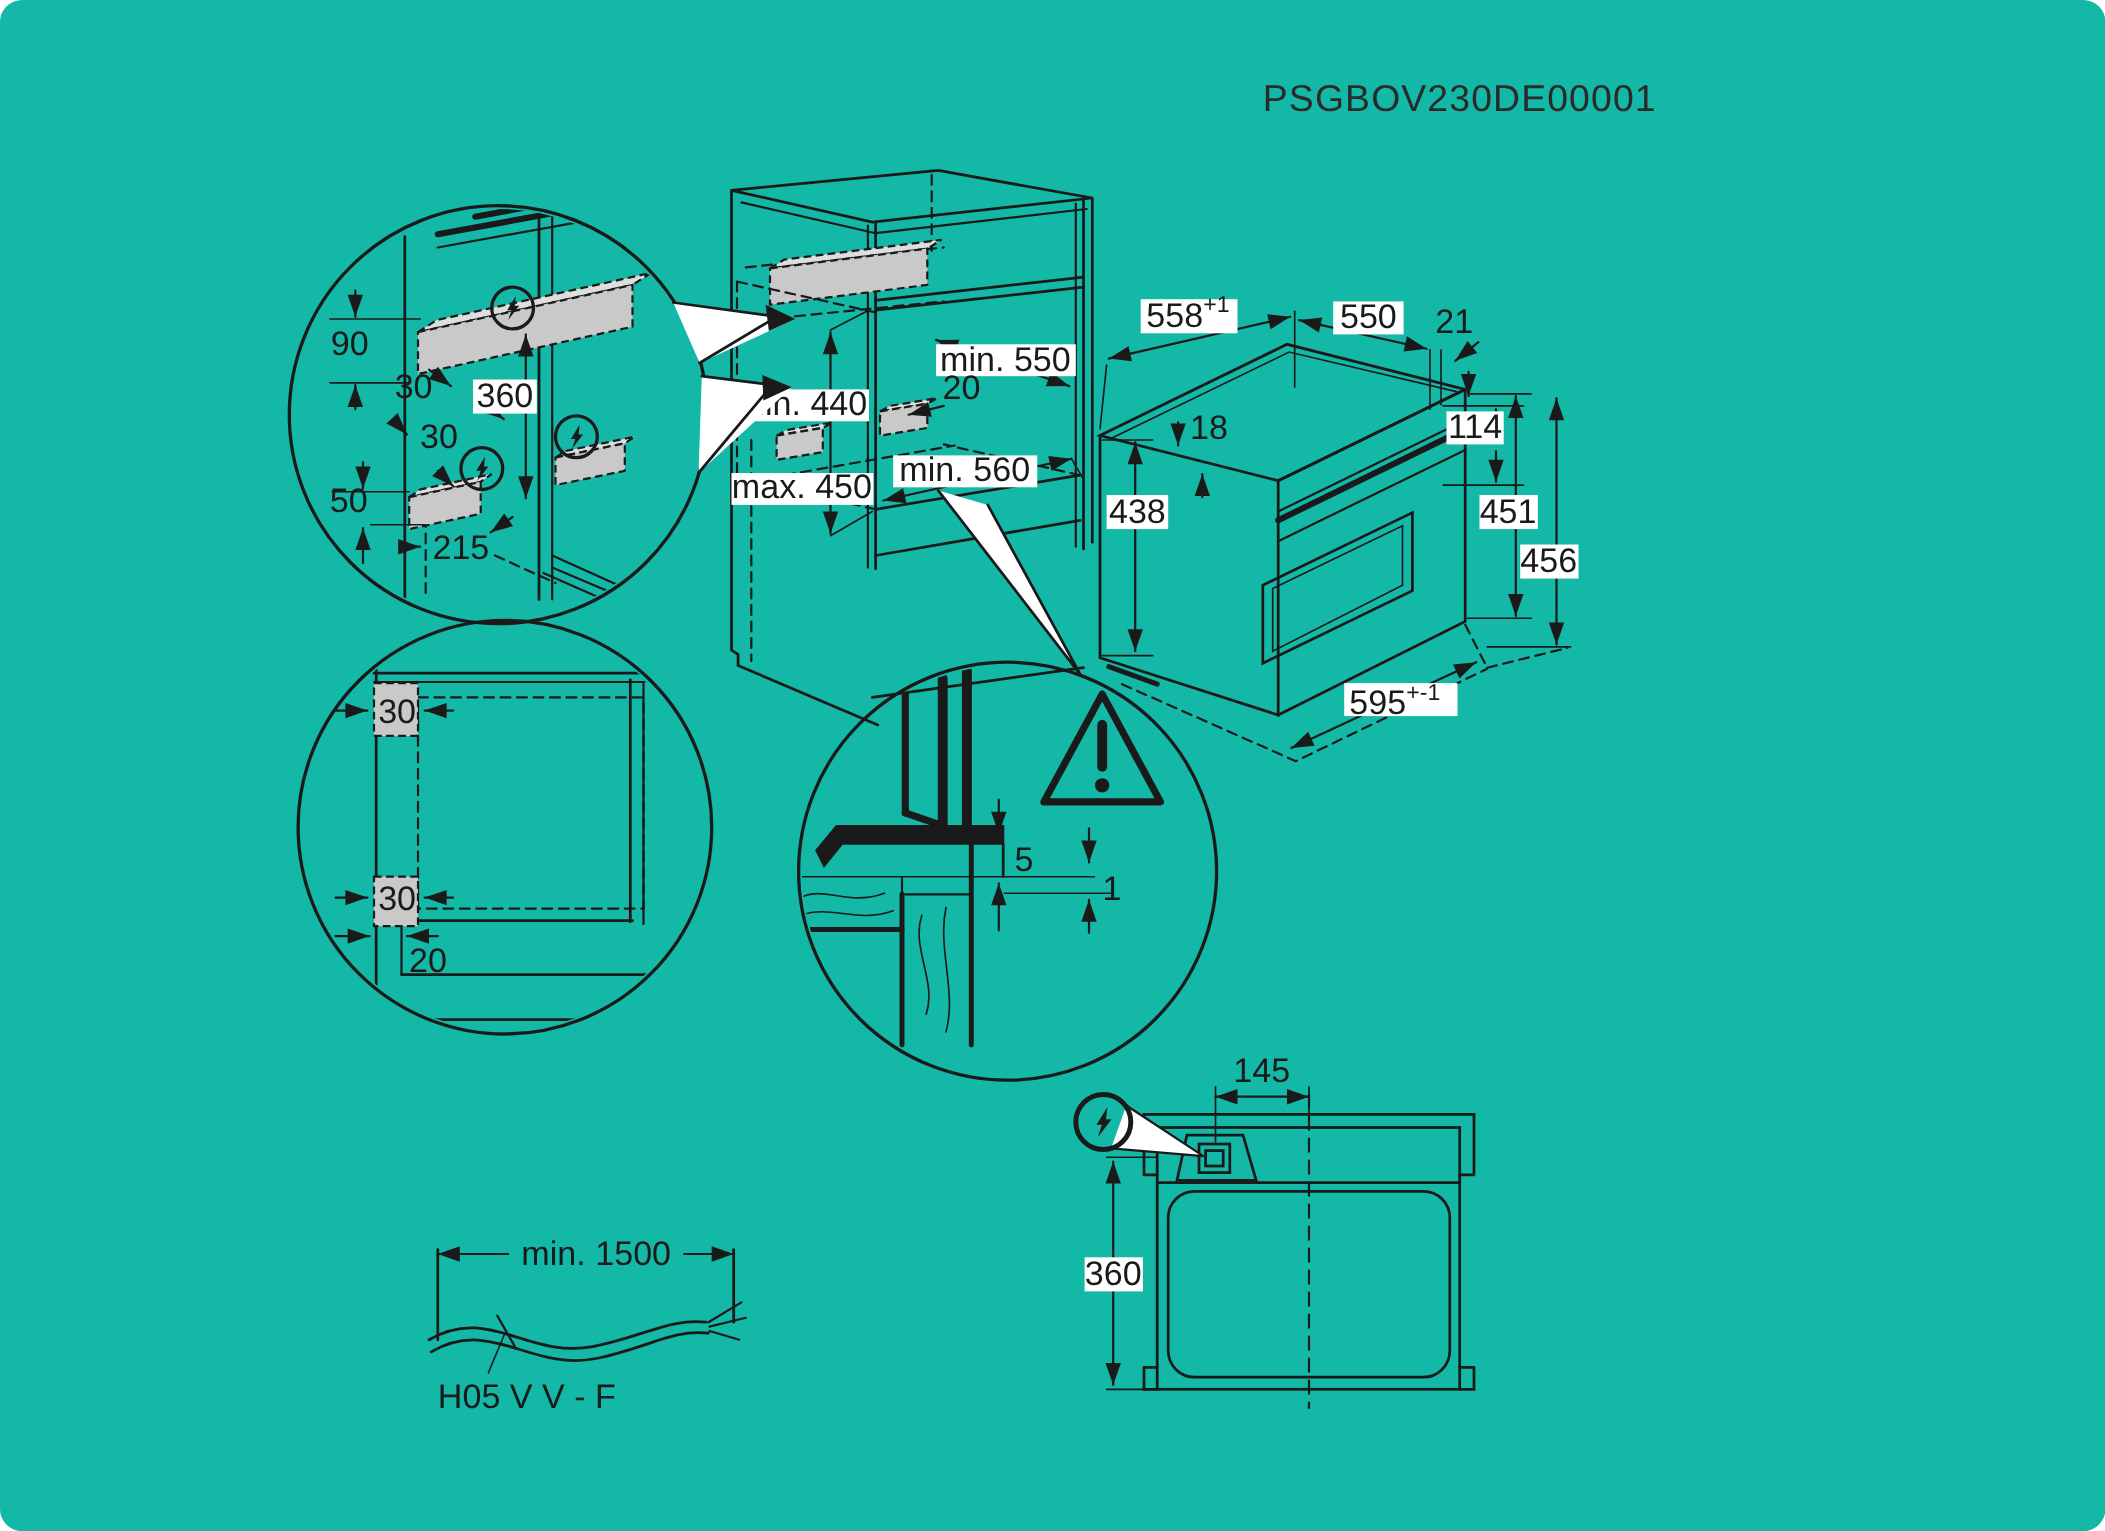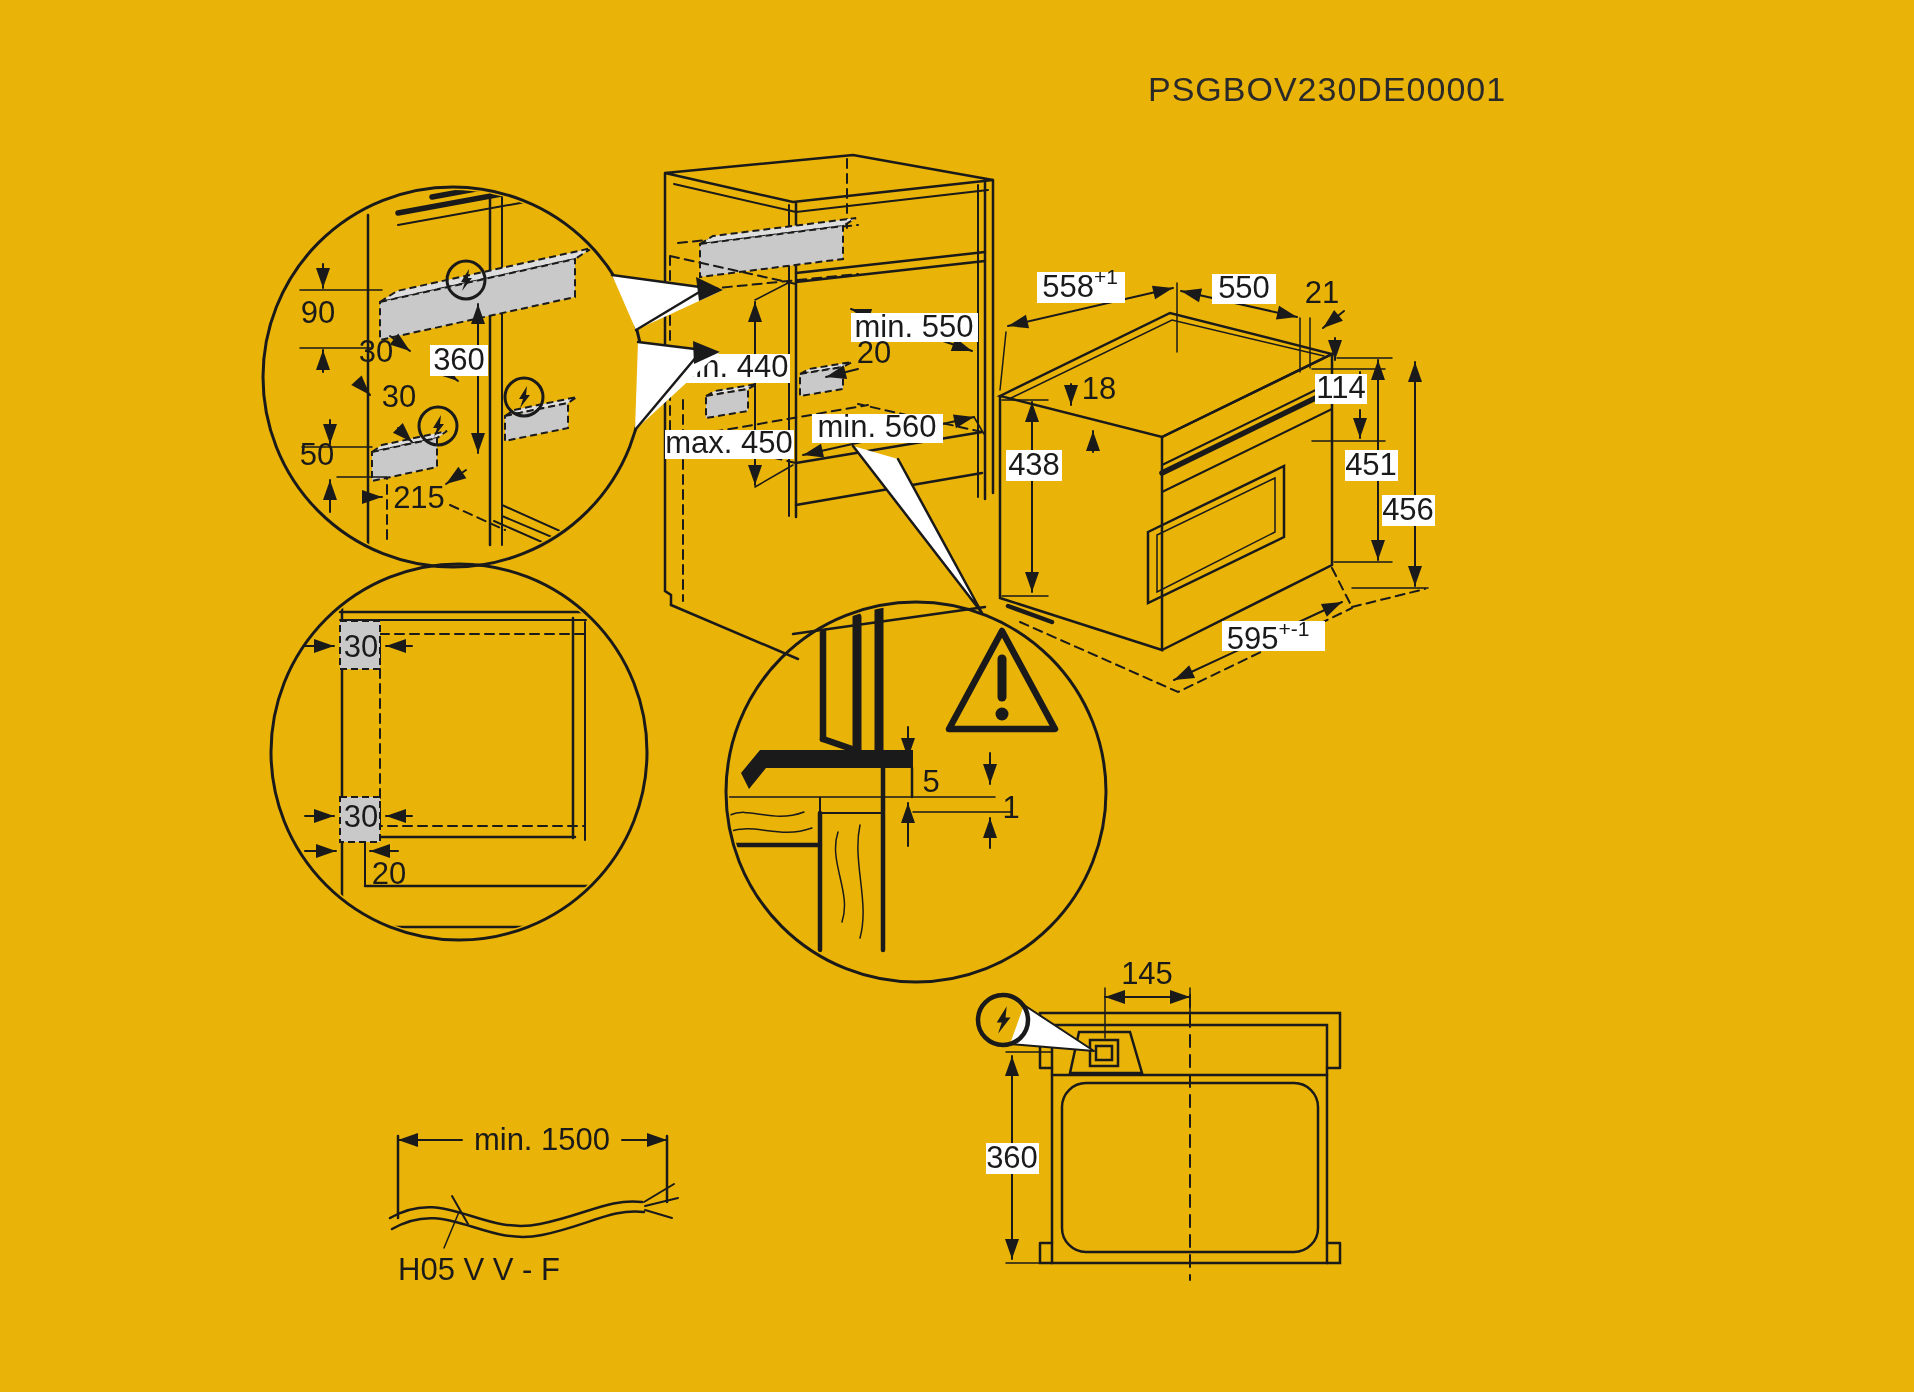--- a/index.html
+++ b/index.html
@@ -1,16 +1,16 @@
 <!DOCTYPE html>
 <html><head>
 <meta charset="utf-8">
 <style>
   html,body{margin:0;padding:0;background:#fff;}
-  .page{width:1914px;height:1392px;background:#eab308;position:relative;font-family:"Liberation Sans",sans-serif;}
+  .page{width:1914px;height:1392px;background:#14b8a6;position:relative;font-family:"Liberation Sans",sans-serif;border-radius:20px;}
   svg{display:block;}
   svg *{vector-effect:none;}
   .st{stroke:#1a1a1a;fill:none;stroke-linecap:round;}
   .l15{stroke-width:1.5px;}
   .l2{stroke-width:2px;}
   .l25{stroke-width:2.5px;}
   .l3{stroke-width:3px;}
   .l4{stroke-width:4.5px;}
   .l5{stroke-width:5.5px;}
   .l6{stroke-width:6.5px;}

